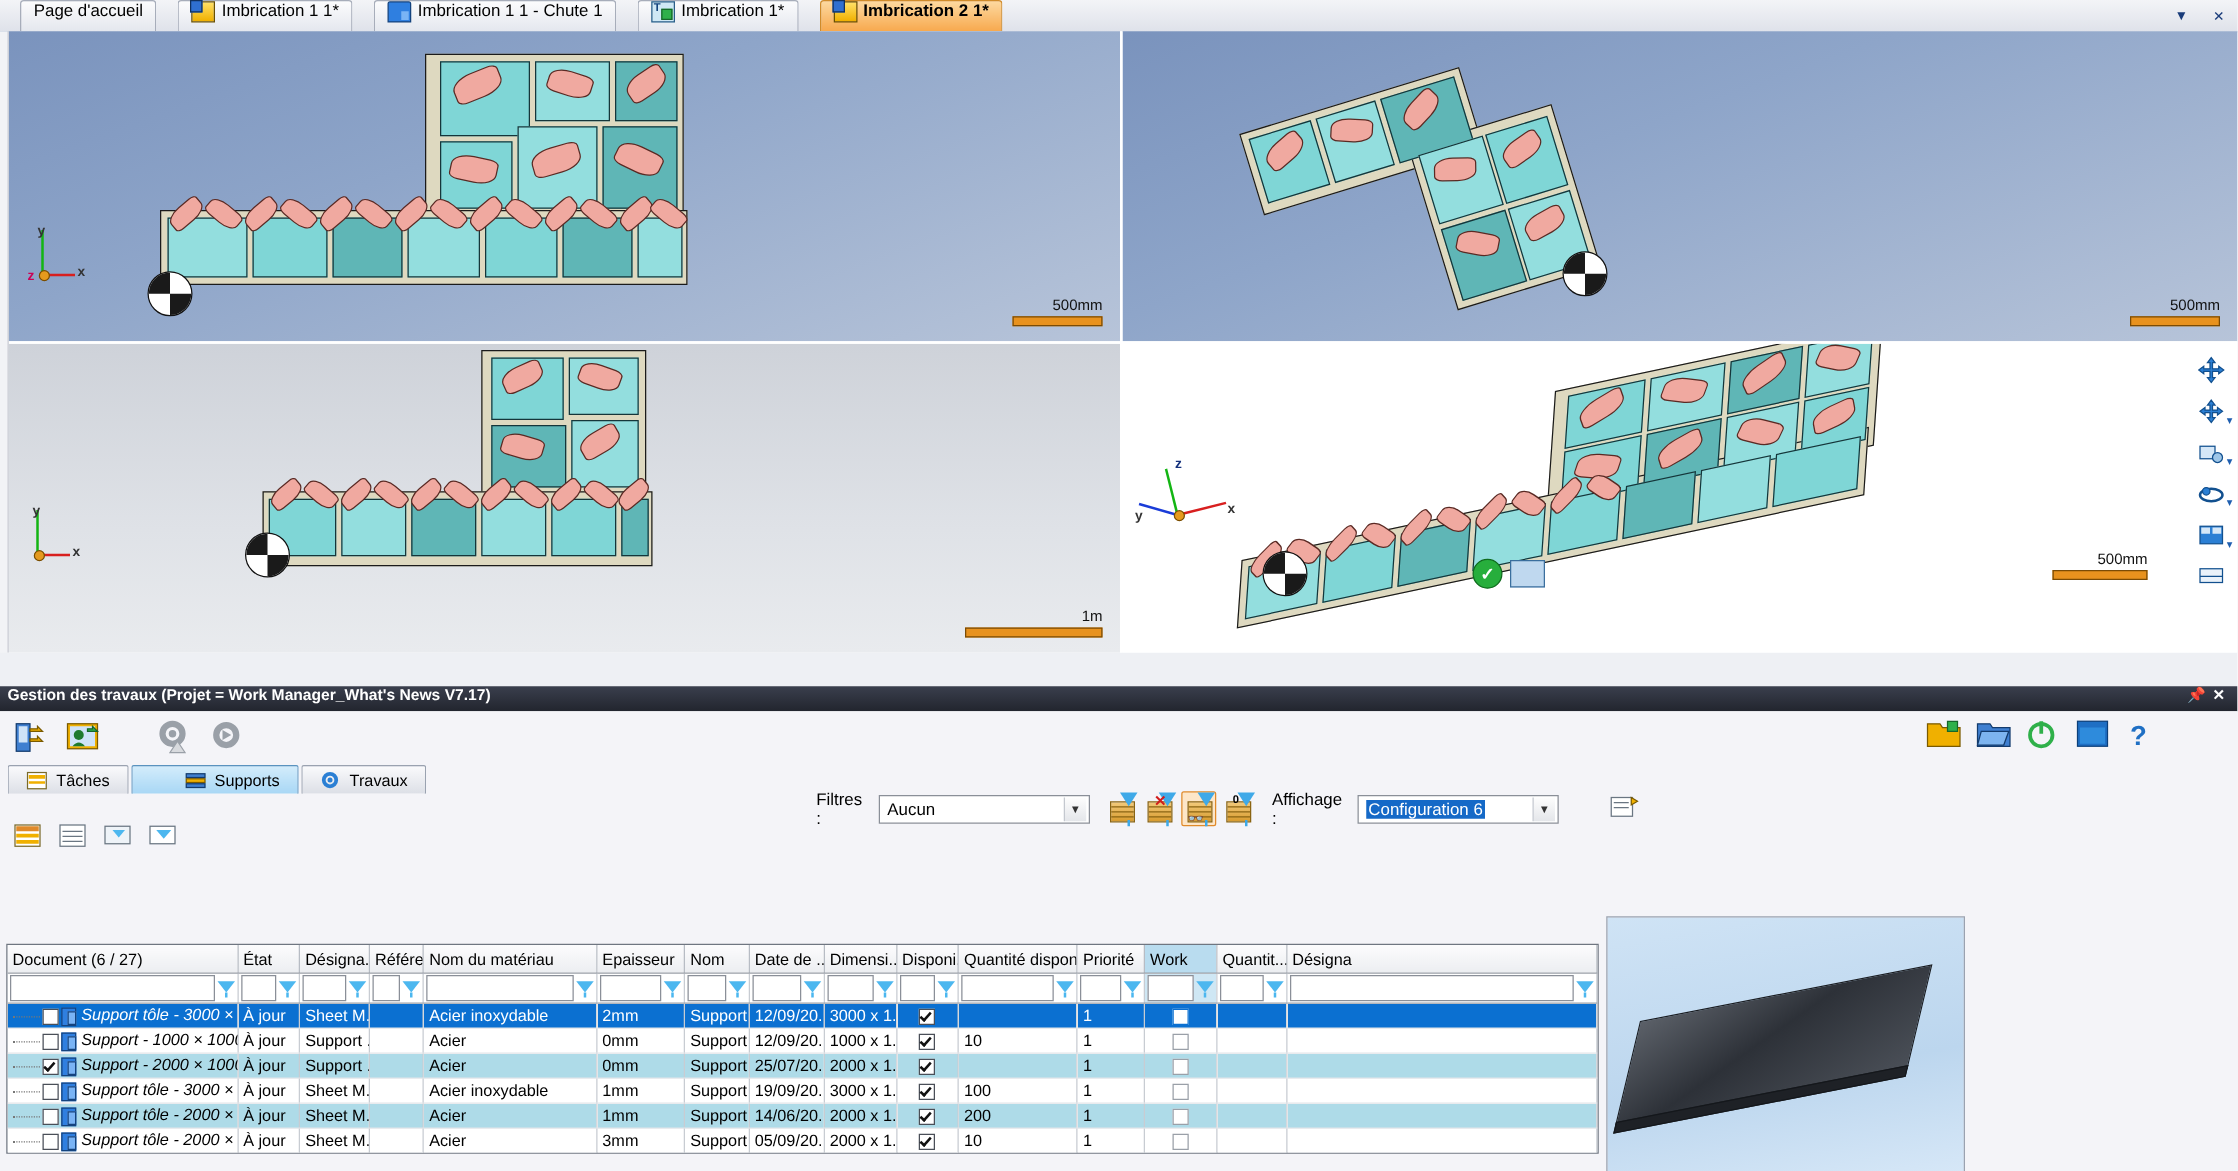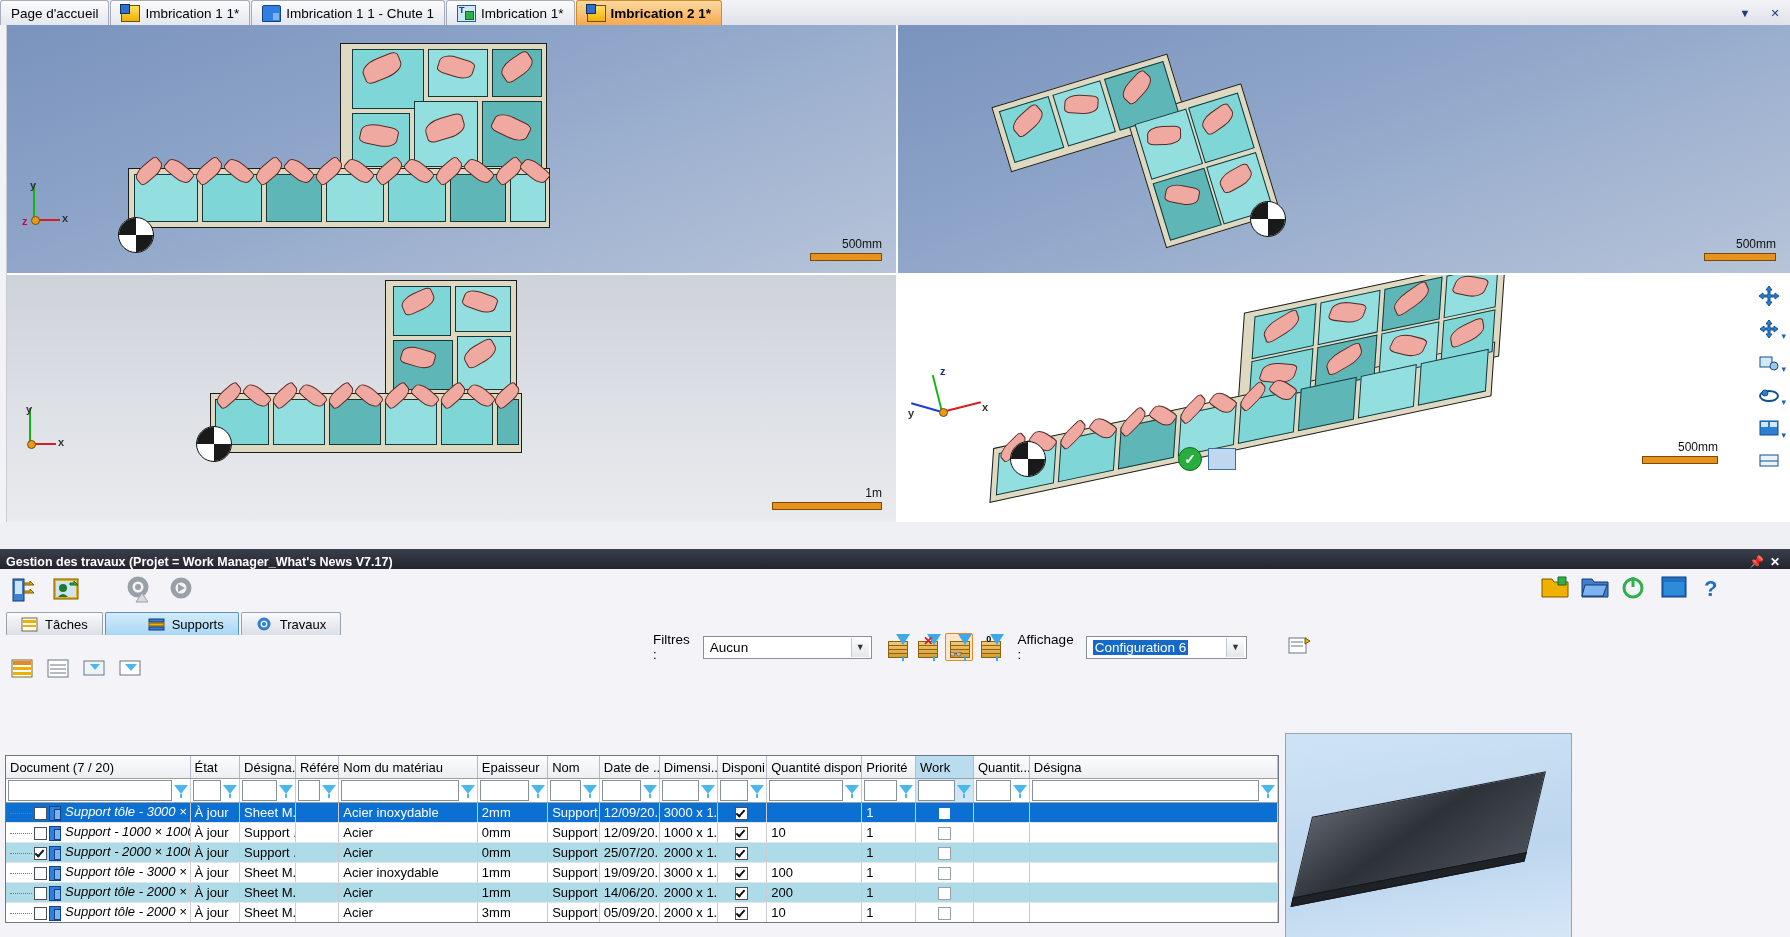--- a/index.html
+++ b/index.html
@@ -11,25 +11,25 @@
   .app{position:relative;width:1790px;height:937px;}
 
   
   .tabstrip{
     position:absolute;left:0;top:0;width:1790px;height:25px;
     background:linear-gradient(#f3f4f7,#dfe2ea);
     border-bottom:1px solid #9aa2b0;
     display:flex;align-items:flex-end;
   }
   .tab{
-    height:24px;display:flex;align-items:center;gap:5px;
+    height:24px;display:flex;align-items:flex-start;gap:5px;
     padding:0 10px;margin-right:1px;
     background:linear-gradient(#fcfcfd,#e4e7ee);
     border:1px solid #a7adba;border-bottom:none;
-    border-radius:3px 3px 0 0;font-size:13.5px;white-space:nowrap;
+    border-radius:3px 3px 0 0;font-size:13.5px;white-space:nowrap;margin-left:16px;
   }
   .tab.active{
     background:linear-gradient(#fdd9a0,#f7a94e);
     border-color:#d08b2a;font-weight:bold;
   }
   .tab .ticon{width:17px;height:15px;display:inline-block;position:relative;flex:none;}
   .tabstrip .spacer{flex:1;}
   .tabstrip .chev{
     width:30px;height:24px;display:flex;align-items:center;justify-content:center;
     font-size:11px;color:#1a3c7a;
@@ -112,21 +112,21 @@
     border:1px solid #9aa2b0;border-radius:2px;font-size:13.5px;
   }
   .ic-results{width:19px;height:16px;background:#cfe2f2;border:1px solid #2a5e88;position:relative;flex:none;}
   .ic-results:after{content:"";position:absolute;left:2px;bottom:1px;width:11px;height:6px;background:#2a5e88;border-radius:3px 3px 0 0;}
 
   
   .panel{position:absolute;left:0;top:549px;width:1790px;height:388px;background:#f4f4f8;}
   .panel-title{
     height:20px;background:linear-gradient(#3a3f4d,#22252e);
     color:#fff;font-weight:bold;font-size:12.5px;
-    display:flex;align-items:flex-end;padding:0 6px;
+    display:flex;align-items:flex-start;padding:0 6px;
   }
   .panel-title .flex{flex:1;}
   .panel-title .pin,.panel-title .x{width:18px;text-align:center;font-size:12px;cursor:pointer;}
 
   .panel-toolbar{
     height:42px;display:flex;align-items:center;gap:12px;padding:0 10px;
     background:#f4f4f8;position:relative;
   }
   .tbtn{width:30px;height:30px;position:relative;display:inline-block;}
   .tsep{width:20px;}
@@ -694,21 +694,21 @@
           <col style="width:56px">
             <col style="width:48px">
             <col style="width:92px">
             <col style="width:52px">
           <col style="width:56px">
             <col style="width:54px">
             <col style="width:240px">
         </colgroup>
         <thead>
           <tr>
-            <th>Document (7 / 20)</th>
+            <th>Document (6 / 27)</th>
             <th>État</th>
             <th>Désigna...</th>
             <th>Référence</th>
             <th>Nom du matériau</th>
             <th>Epaisseur</th>
             <th>Nom</th>
             <th>Date de ...</th>
             <th>Dimensi...</th>
             <th>Disponi...</th>
             <th>Quantité disponi...</th>

